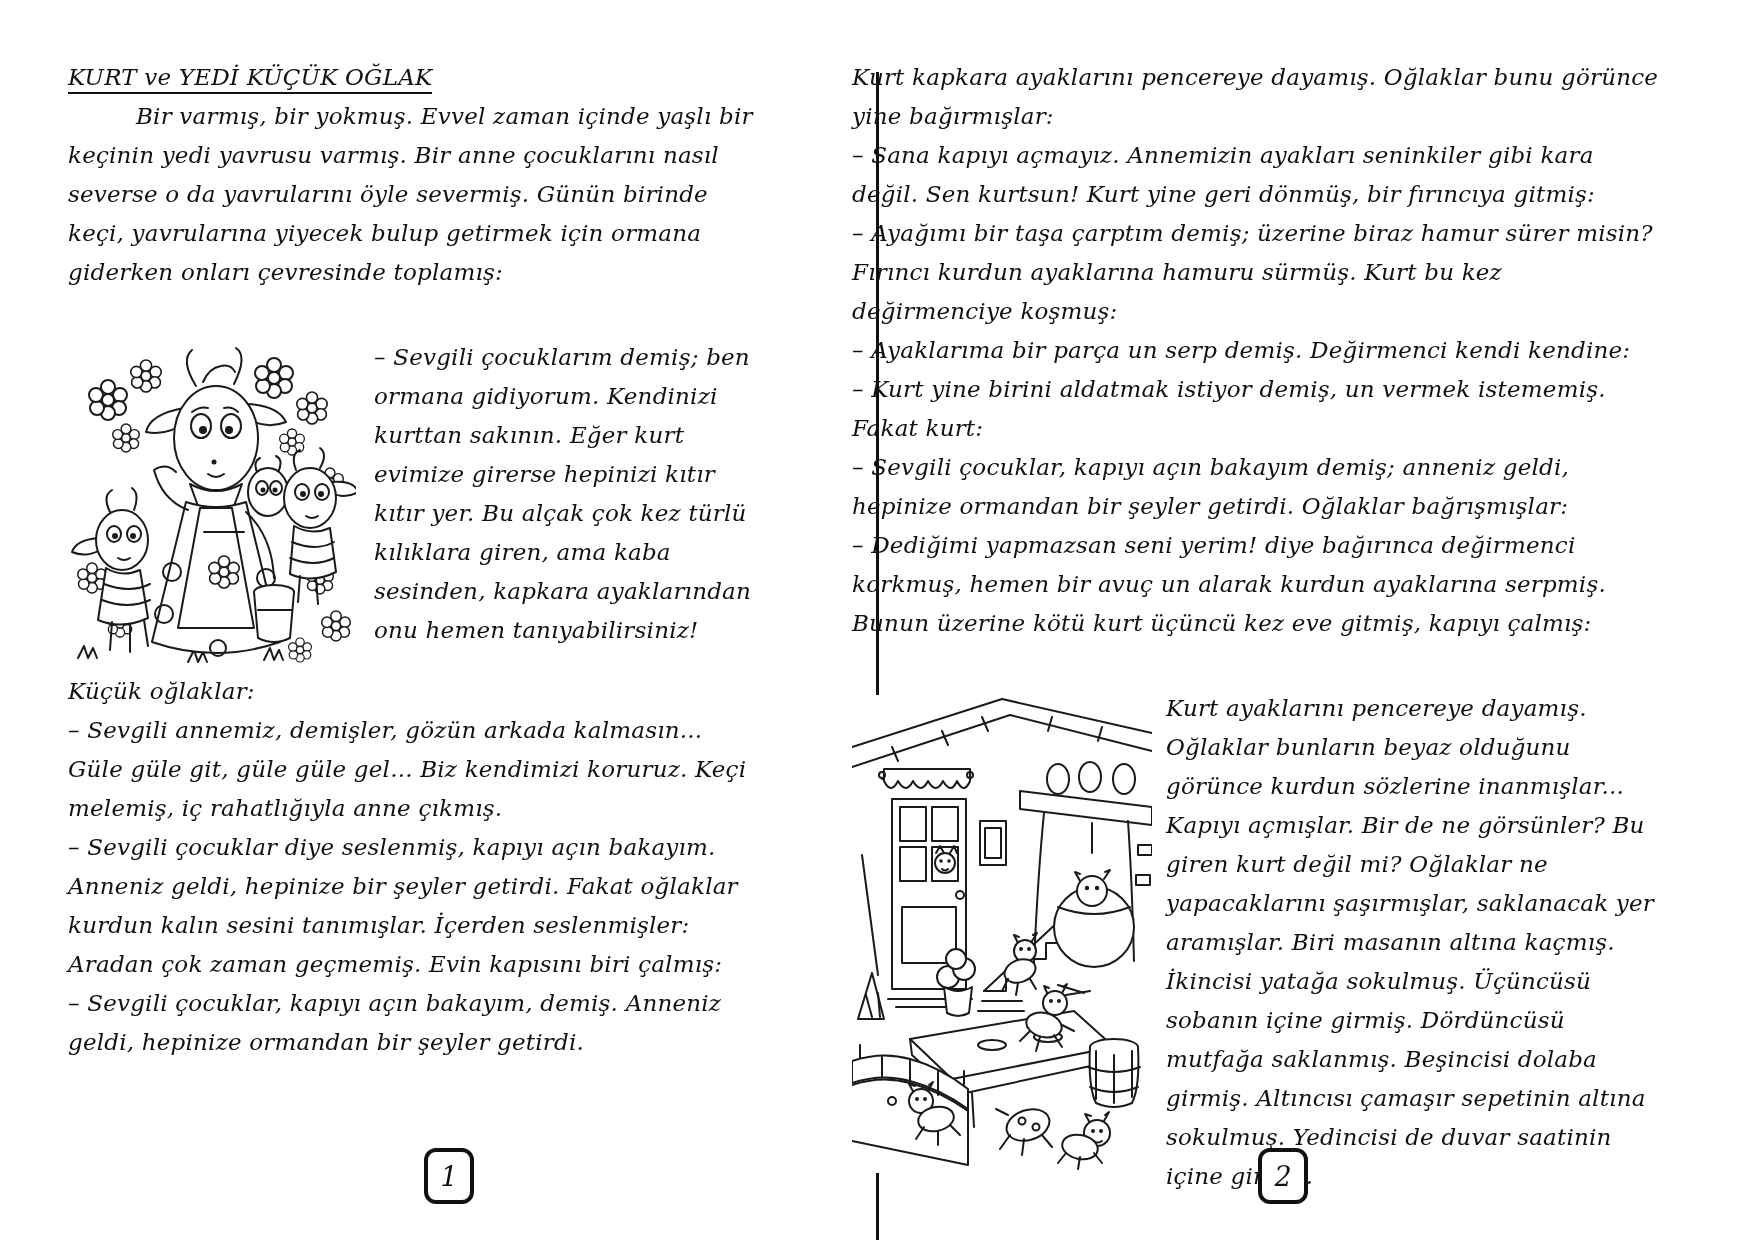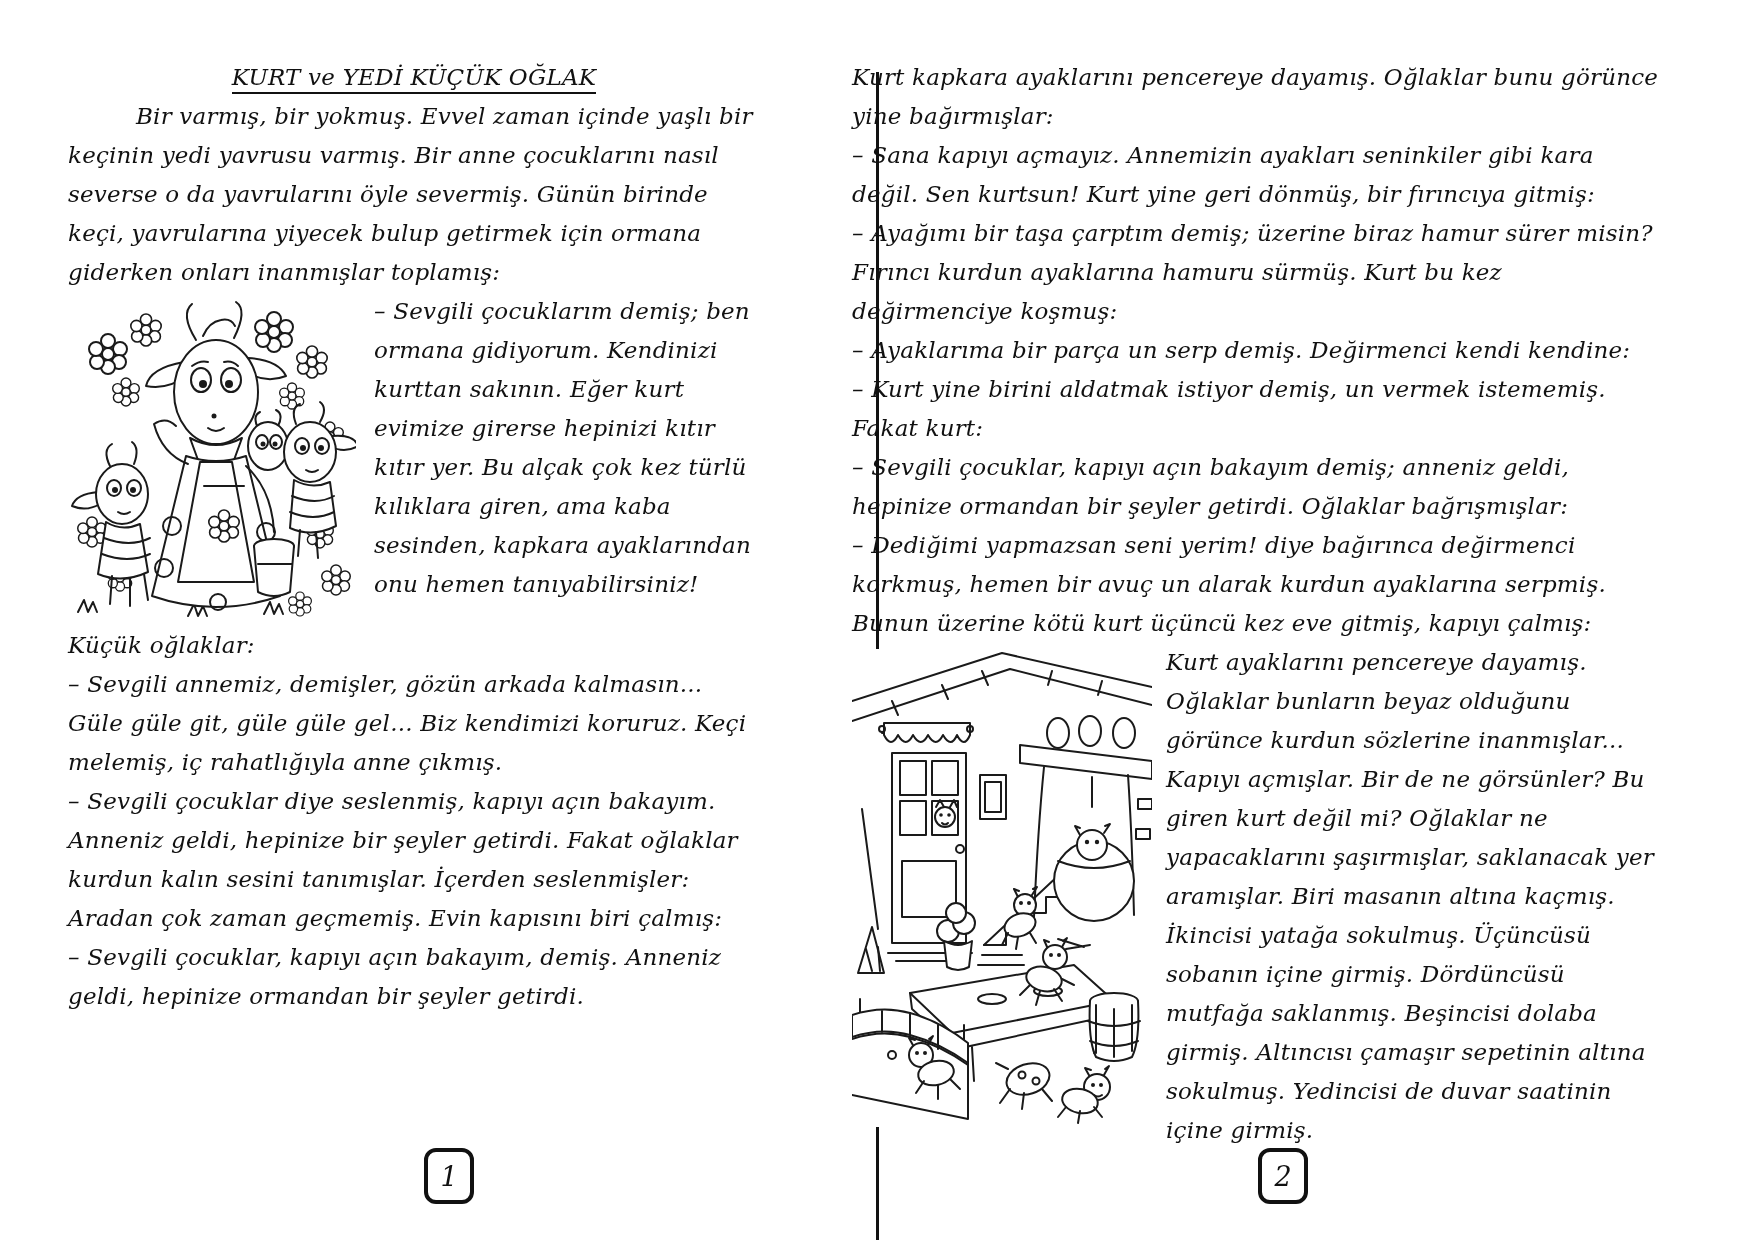--- a/index.html
+++ b/index.html
@@ -14,26 +14,26 @@
   }
   .divider{
     position:absolute;left:876px;top:72px;width:3px;height:1168px;
     background:#111;
   }
   .page{position:absolute;top:58px;}
   .page-left{left:68px;width:692px;}
   .page-right{left:852px;width:812px;}
   .page p{margin:0;font-size:23px;line-height:39px;letter-spacing:.2px;}
   .title{
-    text-align:center;font-size:29px;line-height:44px;margin:0 0 6px 0;
+    font-size:29px;line-height:44px;margin:0 0 6px 0;
     letter-spacing:1px;white-space:nowrap;
   }
   .title span{border-bottom:2px solid #111;padding-bottom:2px;}
   .indent{text-indent:68px;}
-  .float-wrap{overflow:hidden;}
+  .float-wrap{overflow:hidden;margin-top:46px;}
   .illus{float:left;background:#fff;}
   .illus-1{width:288px;height:326px;margin:4px 18px 4px 0;}
   .illus-2{width:300px;height:478px;margin:6px 14px 0 0;}
   .illus svg{width:100%;height:100%;}
   .clear{clear:both;}
   .pagenum{
     position:absolute;
     width:42px;height:48px;
     border:4px solid #111;border-radius:12px;
     display:flex;align-items:center;justify-content:center;
@@ -47,21 +47,21 @@
 </head>
 <body>
 
 <div class="sheet">
 
   <div class="divider"></div>
 
   <div class="page page-left">
     <p class="title"><span>KURT ve YEDİ KÜÇÜK OĞLAK</span></p>
 
-    <p class="indent">Bir varmış, bir yokmuş. Evvel zaman içinde yaşlı bir keçinin yedi yavrusu varmış. Bir anne çocuklarını nasıl severse o da yavrularını öyle severmiş. Günün birinde keçi, yavrularına yiyecek bulup getirmek için ormana giderken onları inanmışlar toplamış:</p>
+    <p class="indent">Bir varmış, bir yokmuş. Evvel zaman içinde yaşlı bir keçinin yedi yavrusu varmış. Bir anne çocuklarını nasıl severse o da yavrularını öyle severmiş. Günün birinde keçi, yavrularına yiyecek bulup getirmek için ormana giderken onları çevresinde toplamış:</p>
 
     <div class="float-wrap">
       <div class="illus illus-1">
         <svg viewBox="0 0 288 326" xmlns="http://www.w3.org/2000/svg">
           <defs>
             <g id="daisy">
               <circle class="ink-fill" cx="0" cy="-13" r="7"></circle>
               <circle class="ink-fill" cx="12" cy="-5" r="7"></circle>
               <circle class="ink-fill" cx="11" cy="8" r="7"></circle>
               <circle class="ink-fill" cx="0" cy="13" r="7"></circle>

